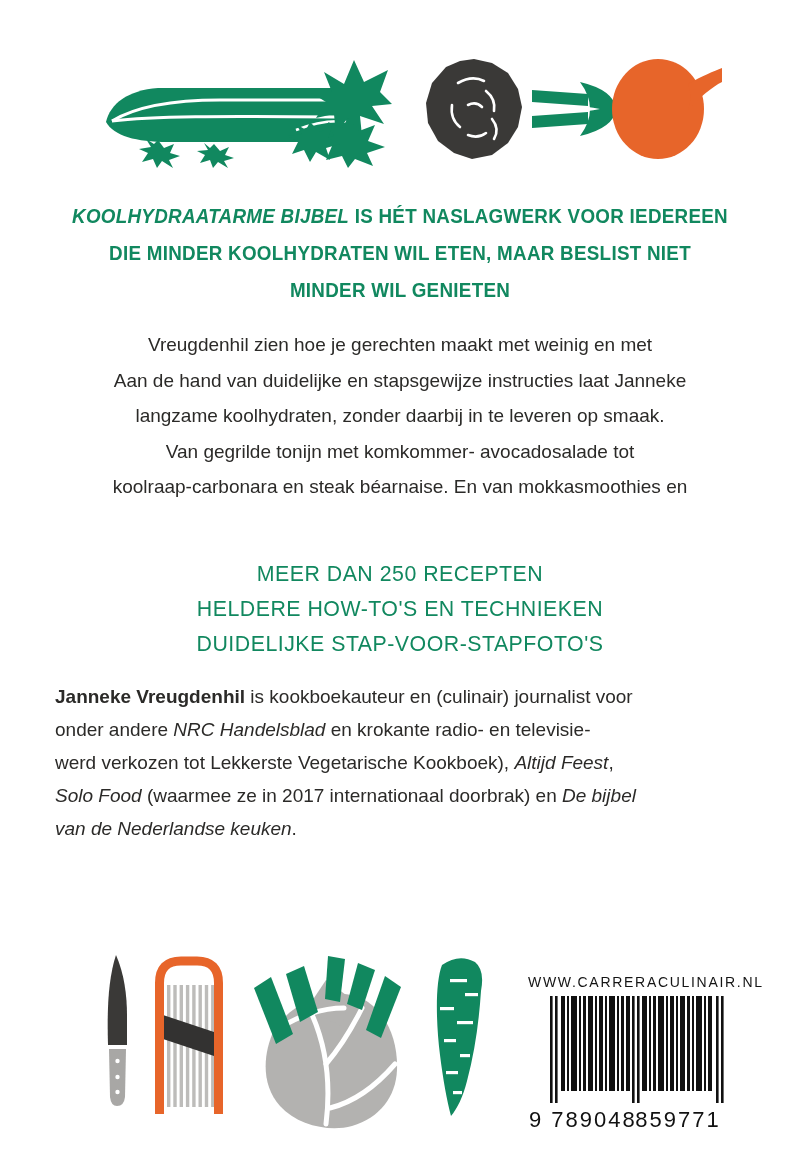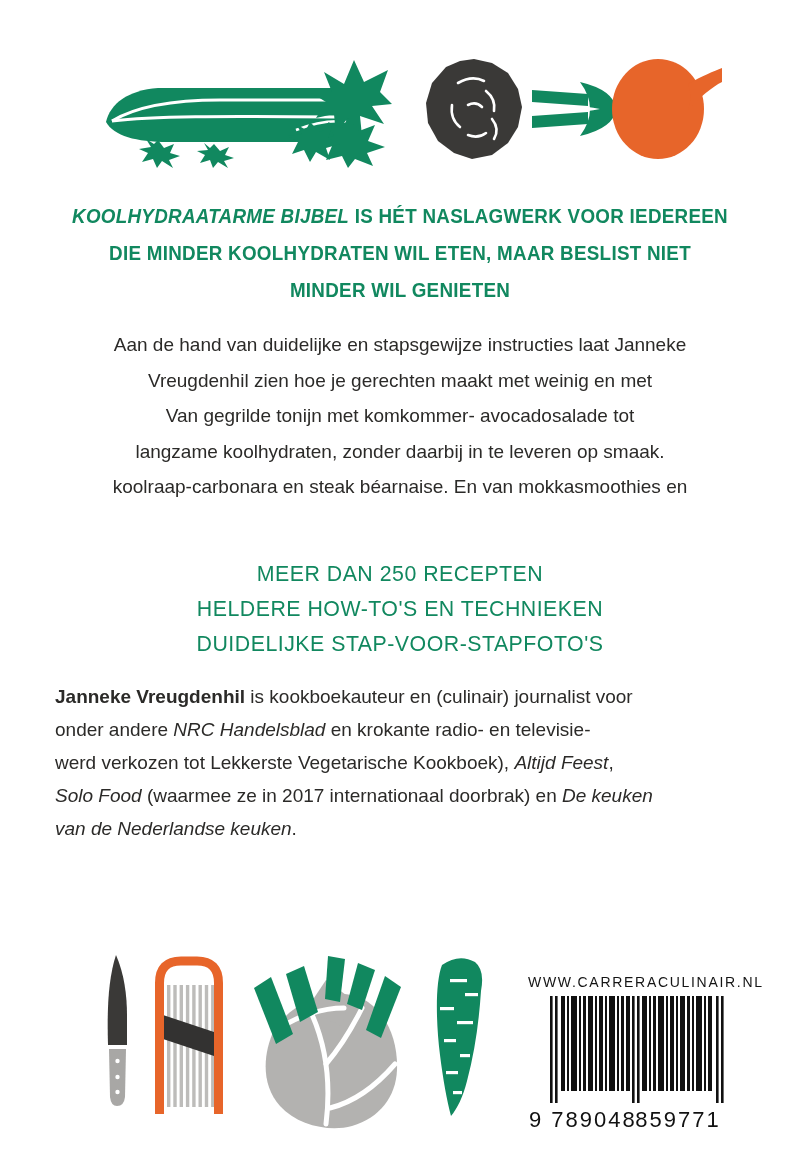--- a/index.html
+++ b/index.html
@@ -90,38 +90,38 @@
   <path fill="#E7652A" d="M158,32 C172,24 184,19 192,16 L192,30 C182,35 170,45 158,58 Q163,44 158,32 Z"></path>
 </svg>
 
 <div class="headline">
     <div><span class="r-i">KOOLHYDRAATARME BIJBEL</span><span> IS HÉT NASLAGWERK VOOR IEDEREEN</span></div>
     <div><span>DIE MINDER KOOLHYDRATEN WIL ETEN, MAAR BESLIST NIET</span></div>
     <div><span>MINDER WIL GENIETEN</span></div>
   </div>
 
 <div class="intro">
+    <div>Vreugdenhil zien hoe je gerechten maakt met weinig en met</div>
     <div>Aan de hand van duidelijke en stapsgewijze instructies laat Janneke</div>
-    <div>Vreugdenhil zien hoe je gerechten maakt met weinig en met</div>
+    <div>langzame koolhydraten, zonder daarbij in te leveren op smaak.</div>
     <div>Van gegrilde tonijn met komkommer- avocadosalade tot</div>
-    <div>langzame koolhydraten, zonder daarbij in te leveren op smaak.</div>
     <div>koolraap-carbonara en steak béarnaise. En van mokkasmoothies en</div>
   </div>
 
 <div class="features">
     <div>MEER DAN 250 RECEPTEN</div>
     <div>HELDERE HOW-TO'S EN TECHNIEKEN</div>
     <div>DUIDELIJKE STAP-VOOR-STAPFOTO'S</div>
   </div>
 
 <div class="bio">
     <div><span class="r-b">Janneke Vreugdenhil</span><span> is kookboekauteur en (culinair) journalist voor</span></div>
     <div><span>onder andere </span><span class="r-i">NRC Handelsblad</span><span> en krokante radio- en televisie-</span></div>
     <div><span>werd verkozen tot Lekkerste Vegetarische Kookboek), </span><span class="r-i">Altijd Feest</span><span>,</span></div>
-    <div><span class="r-i">Solo Food</span><span> (waarmee ze in 2017 internationaal doorbrak) en </span><span class="r-i">De keuken</span></div>
+    <div><span class="r-i">Solo Food</span><span> (waarmee ze in 2017 internationaal doorbrak) en </span><span class="r-i">De bijbel</span></div>
     <div><span class="r-i">van de Nederlandse keuken</span><span>.</span></div>
   </div>
 
 <svg class="abs" style="left:99px;top:953px" width="36" height="156" viewBox="0 0 36 156">
   <path fill="#3A3937" d="M17,2 C25,20 28,42 28,62 L28,92 L9,92 C8,58 9,26 17,2 Z"></path>
   <path fill="#A8A7A5" d="M10,96 L27,96 L26,144 Q25,153 18,153 Q12,153 11,144 Z"></path>
   <circle cx="18.5" cy="108" r="2.2" fill="#fff"></circle>
   <circle cx="18.5" cy="124" r="2.2" fill="#fff"></circle>
   <circle cx="18.5" cy="139" r="2.2" fill="#fff"></circle>
 </svg>

